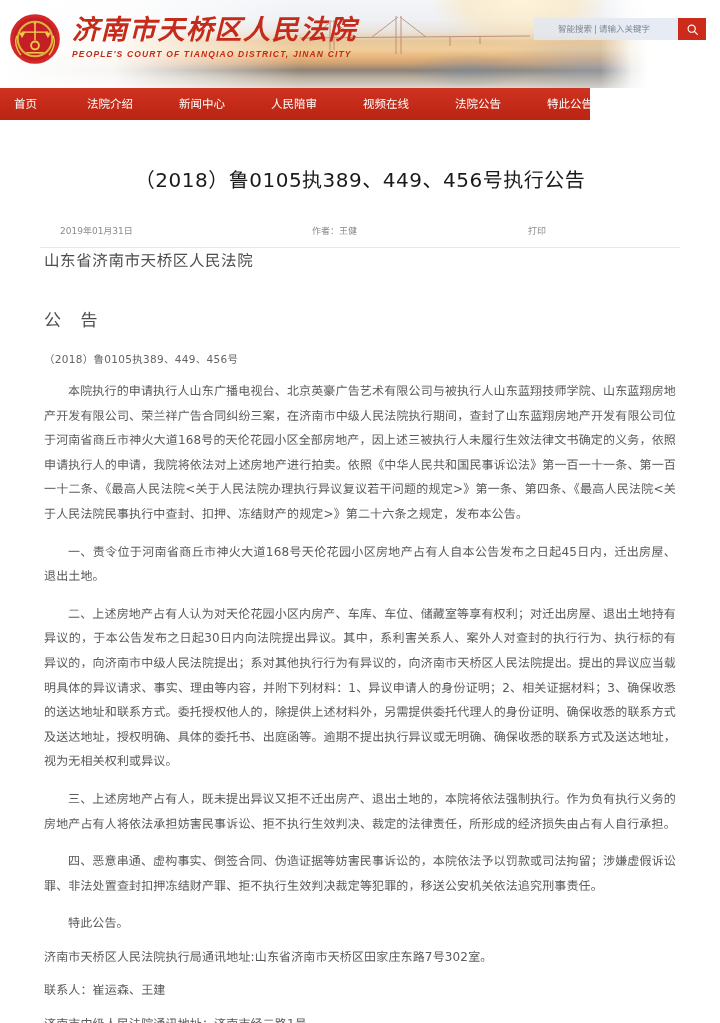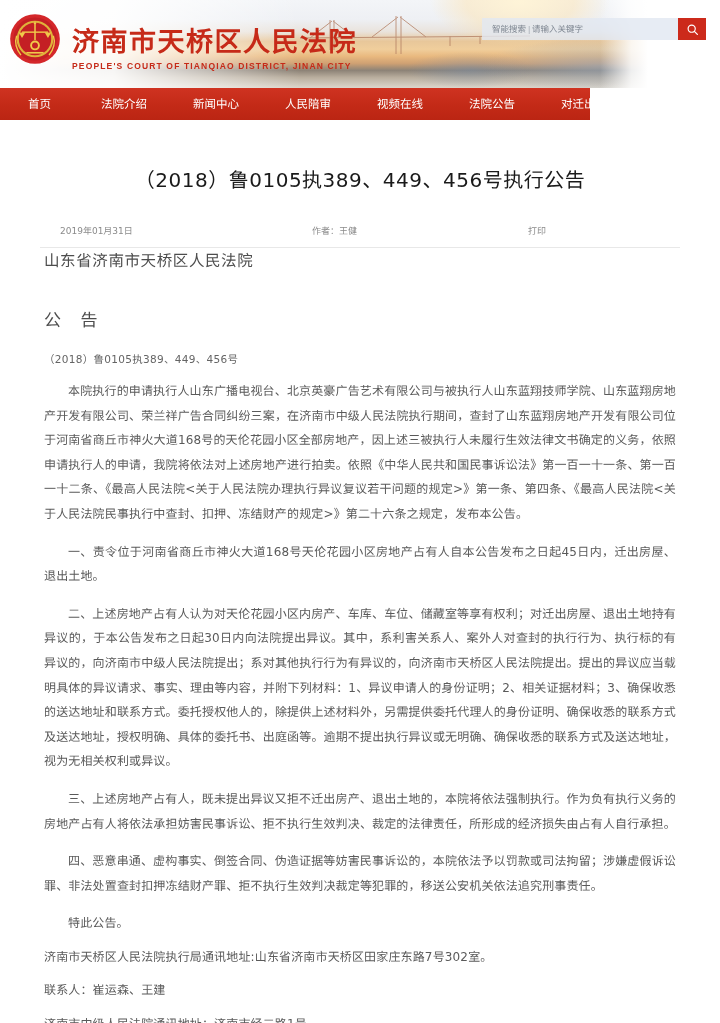--- a/index.html
+++ b/index.html
@@ -69,22 +69,23 @@
 
   
   .emblem {
     position: absolute;
     left: 8px; top: 12px;
     width: 54px; height: 54px;
     z-index: 4;
   }
   .court-name {
     position: absolute;
-    left: 72px; top: 26px;
+    left: 72px; top: 14px;
     z-index: 4;
+    font-style: italic;
   }
   .court-name-cn {
     font-family: "DejaVu Sans", "Liberation Sans", sans-serif;
     font-size: 27px;
     font-weight: bold;
     letter-spacing: 1.5px;
     color: #c62a18;
     line-height: 1.15;
     white-space: nowrap;
   }
@@ -100,49 +101,48 @@
   
   .search-wrap {
     position: absolute;
     right: 14px; top: 18px;
     display: flex;
     align-items: stretch;
     z-index: 5;
     height: 22px;
   }
   .search-input {
-    width: 196px;
+    width: 144px;
     height: 22px;
     border: none;
     outline: none;
     background: rgba(226,232,241,0.82);
     font-size: 8.5px;
     color: #6c7480;
-    padding: 0 10px;
-    font-family: Liberation Serif, serif;
+    padding: 0 24px;
+    font-family: Liberation Sans, sans-serif;
   }
   .search-input::placeholder { color: #7e8691; }
   .search-btn {
     width: 28px;
     height: 22px;
     background: #cc2a1b;
     border: none;
     cursor: pointer;
     display: flex; align-items: center; justify-content: center;
     padding: 0;
   }
 
   
   .nav {
     width: 590px;
     height: 32px;
     background: linear-gradient(to bottom, #cf3321 0%, #c32a17 55%, #bb2513 100%);
     display: flex;
     align-items: center;
-    padding-left: 14px;
   }
   .nav-item {
     font-family: "DejaVu Sans", "Liberation Sans", sans-serif;
     font-size: 11.5px;
     color: #ffffff;
     padding: 0 14px;
     margin-right: 18px;
     cursor: pointer;
     white-space: nowrap;
     line-height: 32px;
@@ -276,21 +276,21 @@
   </div>
 </div>
 
 <nav class="nav">
   <div class="nav-item">首页</div>
   <div class="nav-item">法院介绍</div>
   <div class="nav-item">新闻中心</div>
   <div class="nav-item">人民陪审</div>
   <div class="nav-item">视频在线</div>
   <div class="nav-item">法院公告</div>
-  <div class="nav-item">对迁出房屋</div>
+  <div class="nav-item">特此公告</div>
   <div class="nav-item">司法公开</div>
 </nav>
 
 <main class="article">
 
   <h1 class="doc-title">（2018）鲁0105执389、449、456号执行公告</h1>
 
   <div class="meta">
     <span class="meta-date">2019年01月31日</span>
     <span class="meta-author">作者：王健</span>

